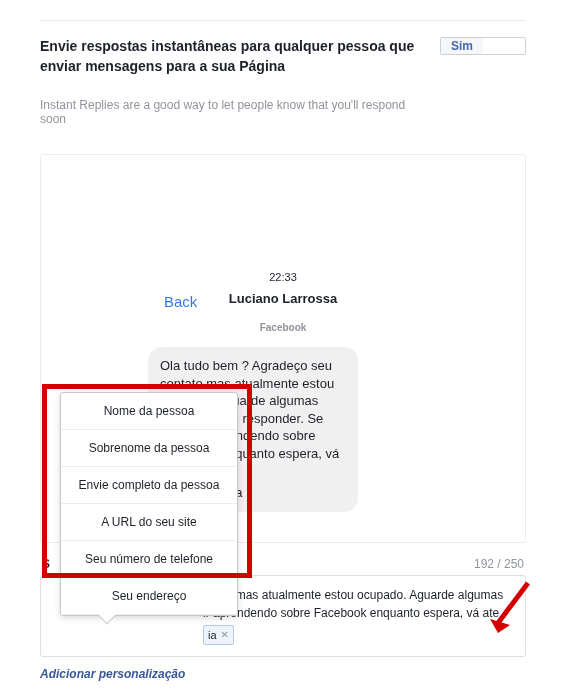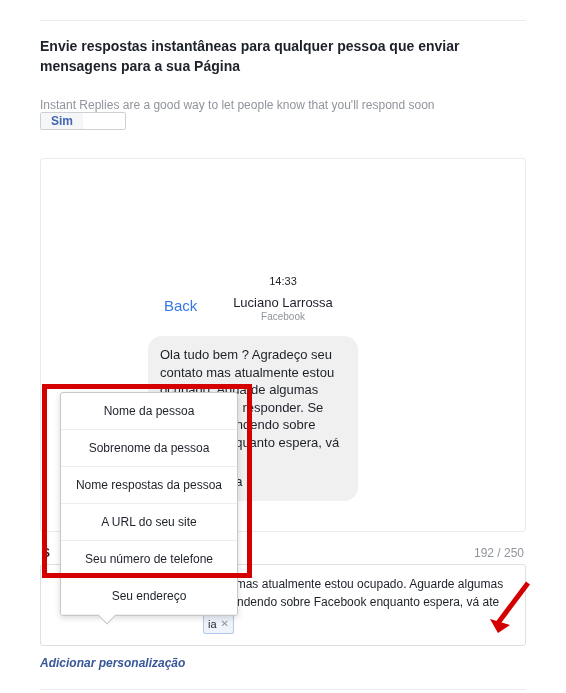--- a/index.html
+++ b/index.html
@@ -14,21 +14,20 @@
     .content {
       padding: 20px 40px;
     }
     .header-section {
       display: flex;
       justify-content: space-between;
       align-items: flex-start;
       padding-bottom: 8px;
       border-top: 1px solid #e9ebee;
       padding-top: 16px;
-      flex-direction: column;
     }
     .header-text {
       flex: 1;
       padding-right: 16px;
     }
     .title {
       font-size: 14px;
       font-weight: bold;
       color: #1d2129;
       line-height: 1.4;
@@ -90,29 +89,30 @@
     }
     .phone-back {
       position: absolute;
       left: 16px;
       top: 2px;
       font-size: 15px;
       color: #3578e5;
     }
     .phone-title {
       text-align: center;
+      font-weight: bold;
     }
     .phone-name {
       font-size: 13px;
       color: #1d2129;
     }
     .phone-sub {
       font-size: 10px;
       color: #90949c;
-      margin-top: 1px;
+      margin-top: 16px;
     }
     .bubble {
       background: #f1f0f0;
       border-radius: 14px;
       padding: 10px 12px;
       font-size: 13px;
       color: #1d2129;
       line-height: 1.35;
       max-width: 210px;
       margin-top: 4px;
@@ -257,21 +257,21 @@
       <div class="subtitle">Instant Replies are a good way to let people know that you'll respond soon</div>
     </div>
     <div class="toggle-wrap">
       <div class="toggle-btn active">Sim</div>
       <div class="toggle-btn"></div>
     </div>
   </div>
 
   <div class="preview-box">
     <div class="phone-mock">
-      <div class="phone-time">14:33</div>
+      <div class="phone-time">22:33</div>
       <div class="phone-header">
         <div class="phone-back">Back</div>
         <div class="phone-title">
           <div class="phone-name">Luciano Larrossa</div>
           <div class="phone-sub">Facebook</div>
         </div>
       </div>
       <div class="bubble">
         <span>Ola tudo bem ? Agradeço seu contato mas atualmente estou ocupado. Aguarde algumas horas que irei responder. Se quiser ir aprendendo sobre Facebook enquanto espera, vá ate aqui:</span>
         <div style="margin-top:4px;width:100%;">t./dicasdolucia</div>
@@ -303,21 +303,21 @@
 
   <div class="footer">
     <button class="btn btn-cancel">Cancelar</button>
     <button class="btn btn-save">Salvar</button>
   </div>
 </div>
 
 <div class="popover">
   <div class="popover-item">Nome da pessoa</div>
   <div class="popover-item">Sobrenome da pessoa</div>
-  <div class="popover-item">Nome respostas da pessoa</div>
+  <div class="popover-item">Envie completo da pessoa</div>
   <div class="popover-item">A URL do seu site</div>
   <div class="popover-item">Seu número de telefone</div>
   <div class="popover-item">Seu endereço</div>
   <div class="popover-arrow"></div>
 </div>
 
 <div class="highlight-box"></div>
 
 <svg class="arrow-svg" width="50" height="60" viewBox="0 0 50 60">
   <path d="M 42 4 L 12 44" stroke="#d40000" stroke-width="5" fill="none"></path>

